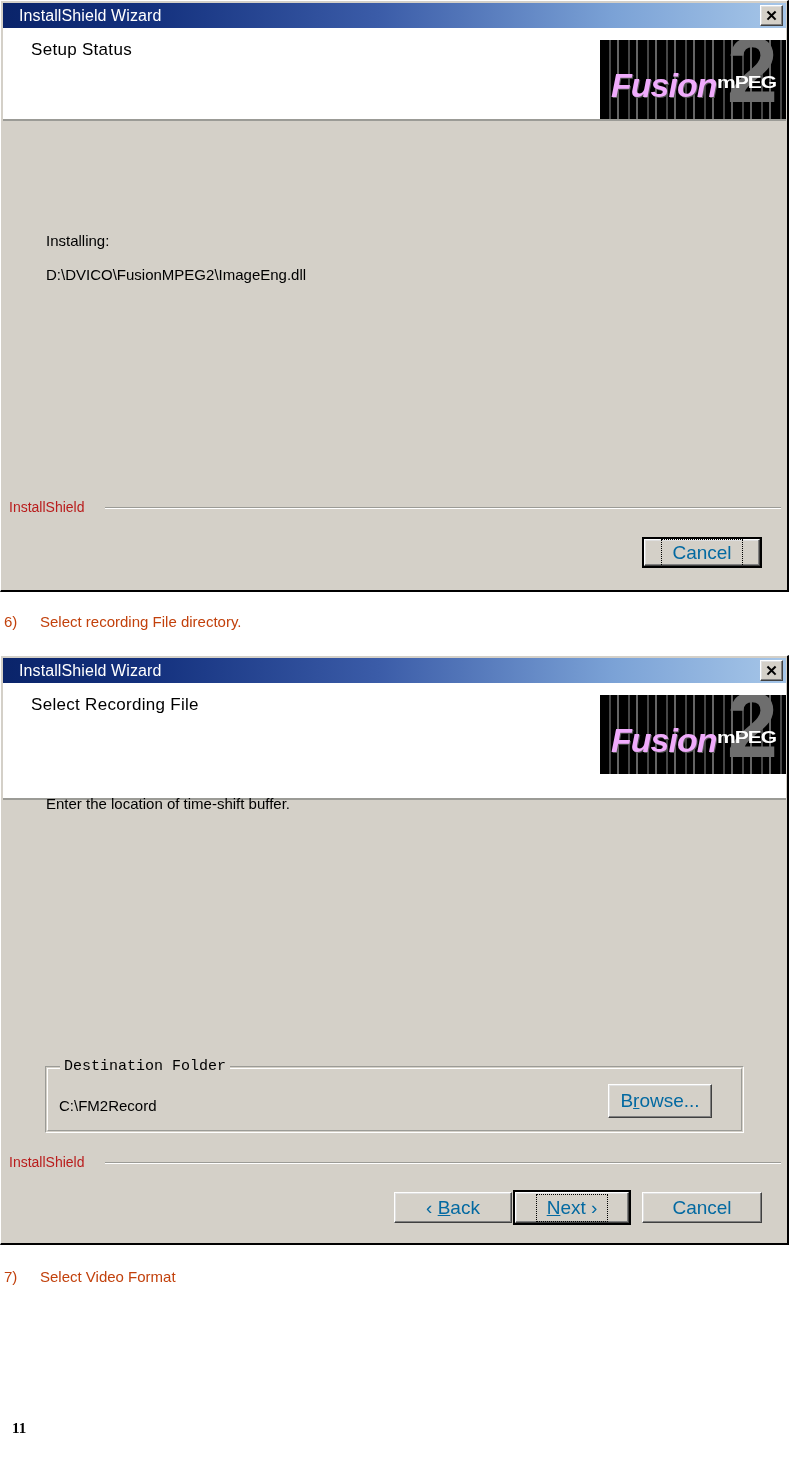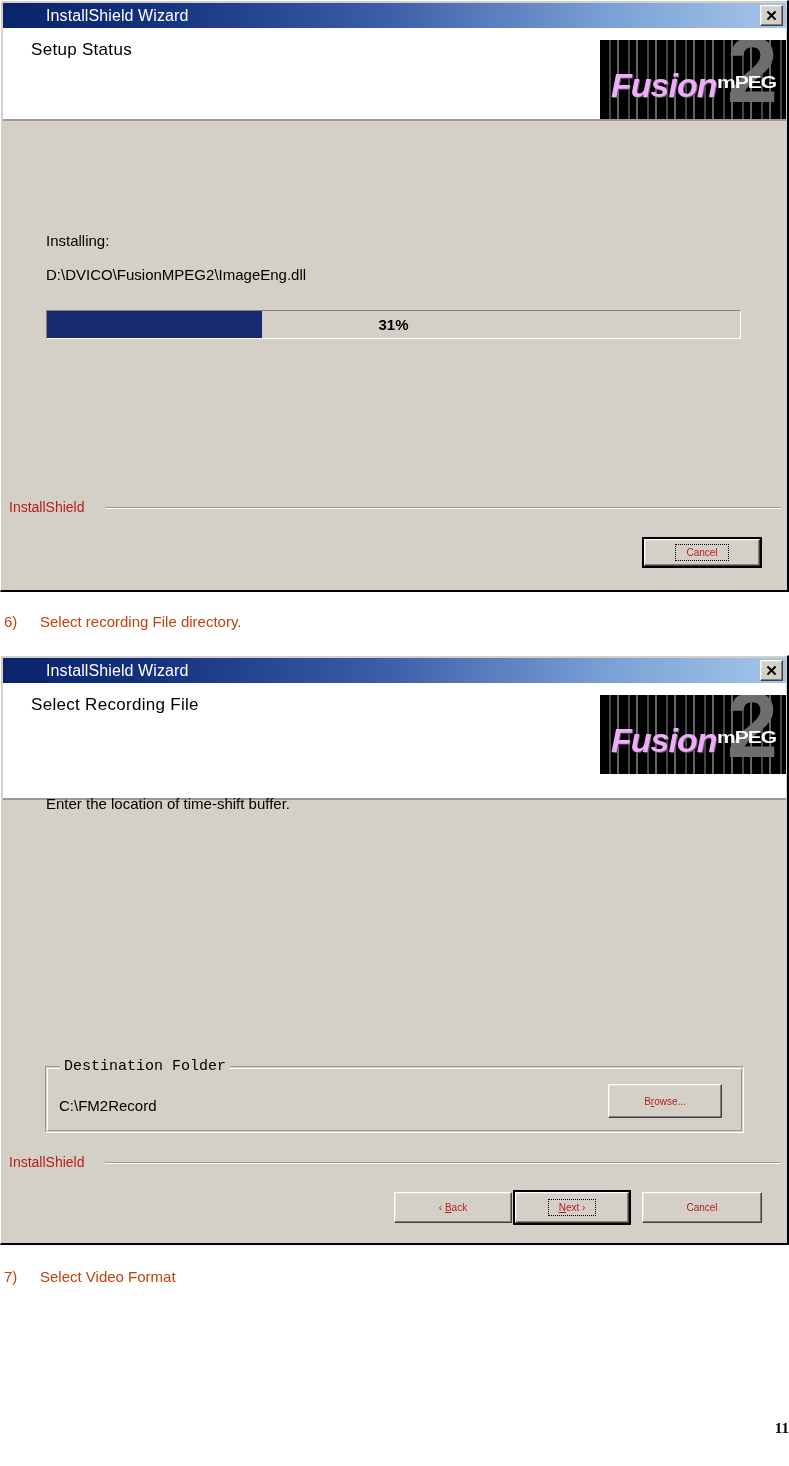--- a/index.html
+++ b/index.html
@@ -34,25 +34,24 @@
     height: 25px;
     background: linear-gradient(to right, #0a246a 0%, #13307d 18%, #3b5ca8 48%, #7ba2d6 78%, #a6c6e8 100%);
     display: flex;
     align-items: center;
     box-sizing: border-box;
   }
   .titlebar-text {
     color: #ffffff;
     font-size: 16px;
     font-weight: normal;
-    padding-left: 8px;
+    padding-left: 16px;
     letter-spacing: 0.1px;
     white-space: nowrap;
     font-family: "Liberation Sans", sans-serif;
-    margin-left: 35px;
   }
   .titlebar-spacer { flex: 1 1 auto; }
   .close-btn {
     width: 23px;
     height: 21px;
     margin-right: 3px;
     background: #d4d0c8;
     border-top: 1px solid #ffffff;
     border-left: 1px solid #ffffff;
     border-right: 1px solid #404040;
@@ -210,22 +209,22 @@
     background: #d4d0c8;
     box-sizing: border-box;
     border-top: 1px solid #ffffff;
     border-left: 1px solid #ffffff;
     border-right: 1px solid #404040;
     border-bottom: 1px solid #404040;
     box-shadow: inset -1px -1px 0 #808080, inset 1px 1px 0 #dfdfdf;
     display: flex;
     align-items: center;
     justify-content: center;
-    font-size: 10px;
-    color: #b91c1c;
+    font-size: 19px;
+    color: #0369a1;
     cursor: default;
     font-family: "Liberation Sans", sans-serif;
   }
   .btn.default {
     border: 2px solid #000000;
     box-shadow: none;
   }
   .btn.default .btn-inner {
     width: 100%;
     height: 100%;
@@ -286,21 +285,21 @@
     font-size: 15px;
     color: #c2410c;
     white-space: nowrap;
     font-family: "Liberation Sans", sans-serif;
   }
   .doc-step .num { display: inline-block; width: 36px; }
   .page-number {
     position: absolute;
     left: 0;
     right: 0;
-    text-align: right;
+    text-align: left;
     font-size: 15px;
     font-family: "Liberation Serif", serif;
     font-weight: bold;
     color: #000000;
     padding-left: 12px;
   }
 </style>
 </head>
 <body>
 
@@ -322,24 +321,20 @@
       <span class="logo-mpeg">mPEG</span>
     </div>
     <div class="banner-sep"></div>
   </div>
 
 
   <span class="dlg-text" style="left:45px; top:231px;">Installing:</span>
 
   <span class="dlg-text" style="left:45px; top:265px;">D:\DVICO\FusionMPEG2\ImageEng.dll</span>
 
-  <div class="progress-outer" style="left:45px; top:309px; width:695px; height:29px;">
-    <div class="progress-fill" style="width:31%;"></div>
-    <div class="progress-label">31%</div>
-  </div>
 
   <span class="footer-brand" style="left:8px; top:498px;">InstallShield</span>
   <div class="footer-rule" style="left:104px; top:506px; width:676px;"></div>
 
   <div class="btn default" style="left:641px; top:536px; width:120px; height:31px;">
     <div class="btn-inner">
       <span class="focus-rect">Cancel</span>
     </div>
   </div>
 </div>
@@ -369,21 +364,21 @@
   </div>
 
   <span class="dlg-text" style="left:45px; top:139px;">Enter the location of time-shift buffer.</span>
 
   <div class="groupbox" style="left:44px; top:410px; width:699px; height:67px;">
     <div class="groupbox-inner"></div>
     <span class="groupbox-legend">Destination Folder</span>
 
     <span class="dlg-text" style="left:13px; top:30px;">C:\FM2Record</span>
 
-    <div class="btn" style="left:562px; top:17px; width:114px; height:34px;">
+    <div class="btn" style="left:562px; top:17px; width:104px; height:34px;">
       <span><span>B</span><span class="accel">r</span><span>owse...</span></span>
     </div>
   </div>
 
   <span class="footer-brand" style="left:8px; top:498px;">InstallShield</span>
   <div class="footer-rule" style="left:104px; top:506px; width:676px;"></div>
 
   <div class="btn" style="left:393px; top:536px; width:118px; height:31px;">
     <span><span>‹ </span><span class="accel">B</span><span>ack</span></span>
   </div>

